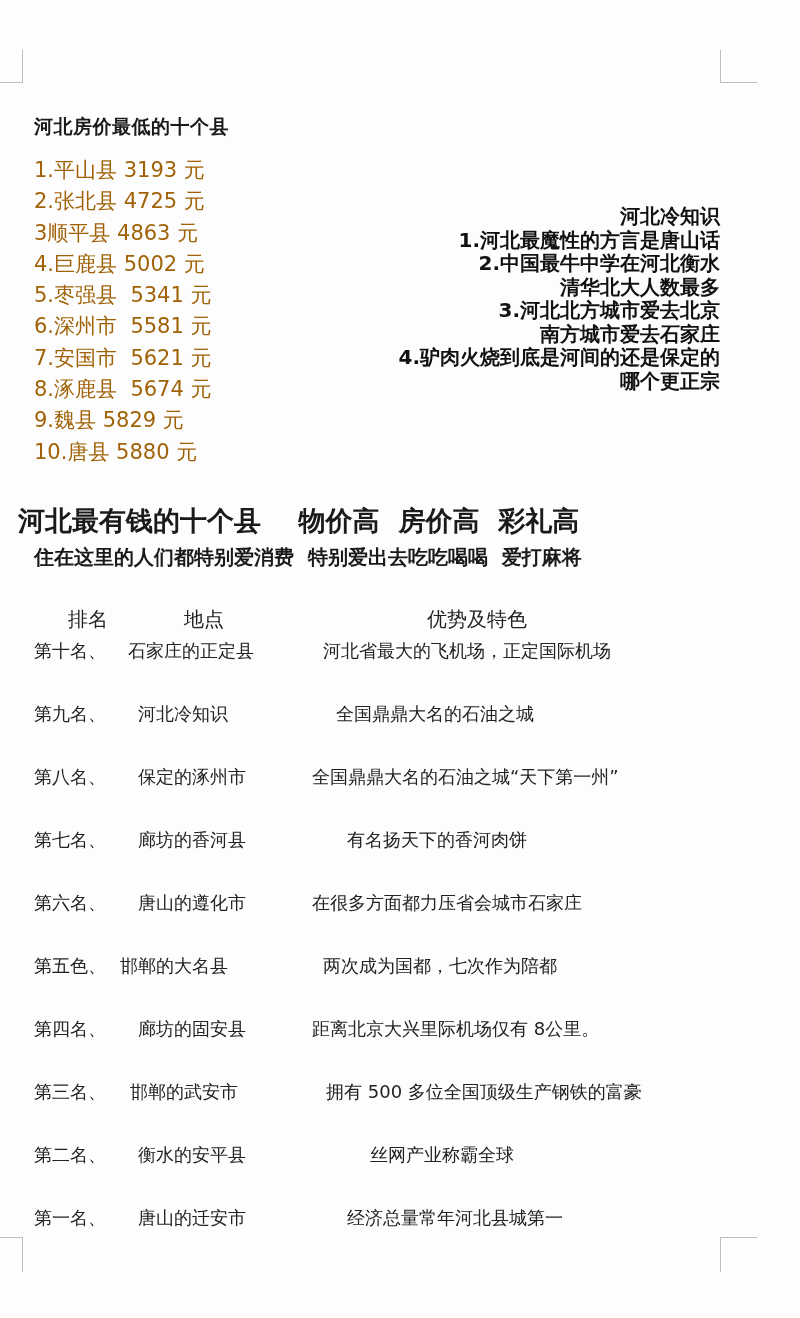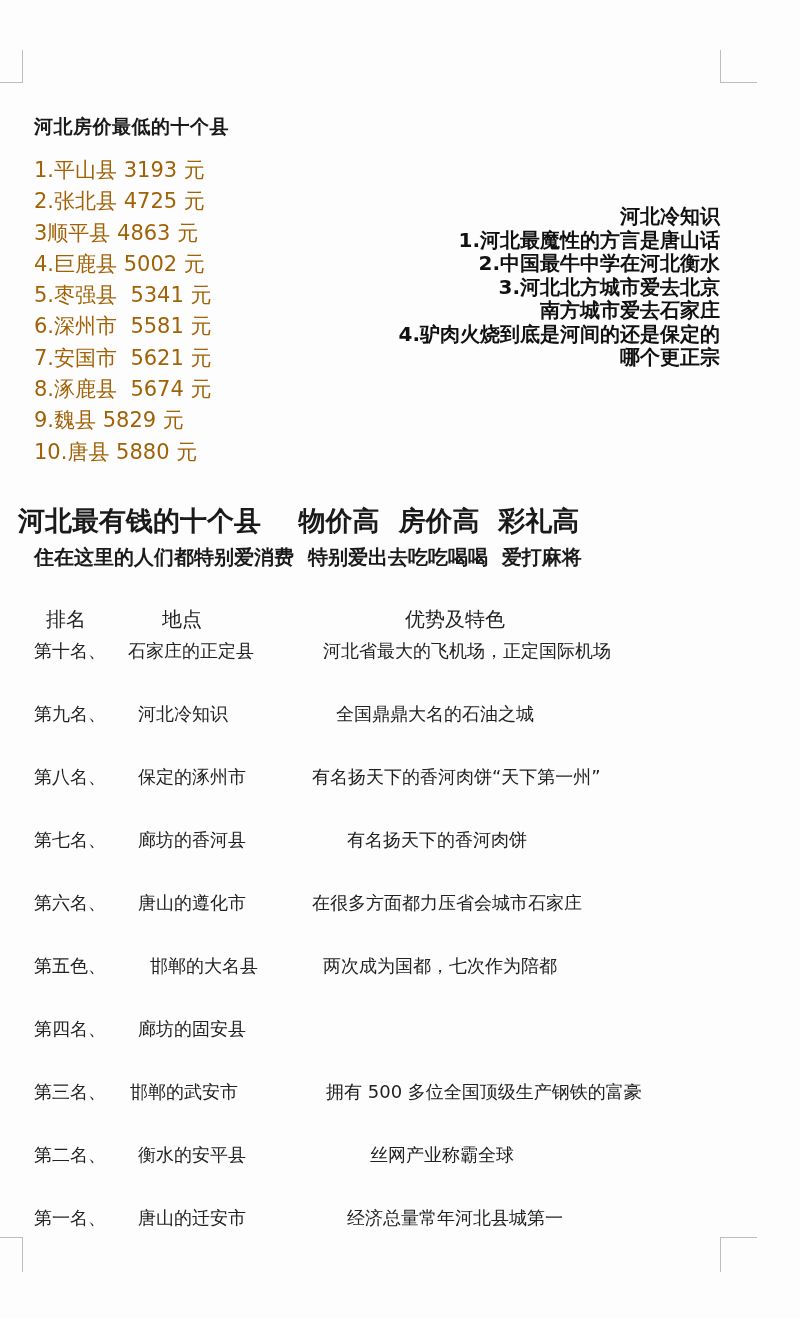--- a/index.html
+++ b/index.html
@@ -16,21 +16,21 @@
     .title1 { position: absolute; left: 34px; top: 114px; font-size: 19px; font-weight: bold; letter-spacing: 0.5px; }
     .cheap-list { position: absolute; left: 34px; top: 155px; margin: 0; padding: 0; list-style: none; }
     .cheap-list li { font-size: 21px; line-height: 31.3px; height: 31.3px; white-space: pre; color: #a16207; }
 
     .facts { position: absolute; left: 300px; top: 205px; width: 420px; text-align: right; font-weight: bold; font-size: 20px; line-height: 23.5px; color: #111; }
     .facts div { white-space: nowrap; }
 
     .title2 { position: absolute; left: 18px; top: 503px; font-size: 27px; font-weight: bold; white-space: pre; }
     .subtitle2 { position: absolute; left: 34px; top: 544px; font-size: 20px; font-weight: bold; white-space: pre; }
 
-    .hdr { position: absolute; top: 606px; font-size: 20px; color: #222; }
+    .hdr { position: absolute; top: 606px; font-size: 20px; color: #222; margin-left: 22px; }
     .row { position: absolute; left: 0; width: 800px; height: 30px; font-size: 18px; color: #222; }
     .row span { position: absolute; top: 0; white-space: pre; }
     .c-rank { left: 34px; }
   </style>
 </head>
 <body>
 
 <div class="mark mark-tl"></div>
 <div class="mark mark-tr"></div>
 <div class="mark mark-bl"></div>
@@ -47,20 +47,21 @@
   <li>7.安国市  5621 元</li>
   <li>8.涿鹿县  5674 元</li>
   <li>9.魏县 5829 元</li>
   <li>10.唐县 5880 元</li>
 </ul>
 
 <div class="facts">
   <div>河北冷知识</div>
   <div>1.河北最魔性的方言是唐山话</div>
   <div>2.中国最牛中学在河北衡水</div>
+  <div>清华北大人数最多</div>
   <div>3.河北北方城市爱去北京</div>
   <div>南方城市爱去石家庄</div>
   <div>4.驴肉火烧到底是河间的还是保定的</div>
   <div>哪个更正宗</div>
 </div>
 
 <div class="title2">河北最有钱的十个县    物价高  房价高  彩礼高</div>
 <div class="subtitle2">住在这里的人们都特别爱消费  特别爱出去吃吃喝喝  爱打麻将</div>
 
 <span class="hdr" style="left:46px">排名</span>
@@ -73,40 +74,41 @@
   <span style="left:323px">河北省最大的飞机场，正定国际机场</span>
 </div>
 <div class="row" style="top:702px">
   <span class="c-rank">第九名、</span>
   <span style="left:138px">河北冷知识</span>
   <span style="left:336px">全国鼎鼎大名的石油之城</span>
 </div>
 <div class="row" style="top:765px">
   <span class="c-rank">第八名、</span>
   <span style="left:138px">保定的涿州市</span>
-  <span style="left:312px">有名扬天下的香河肉饼“天下第一州”</span>
+  <span style="left:312px">全国鼎鼎大名的石油之城“天下第一州”</span>
 </div>
 <div class="row" style="top:828px">
   <span class="c-rank">第七名、</span>
   <span style="left:138px">廊坊的香河县</span>
   <span style="left:347px">有名扬天下的香河肉饼</span>
 </div>
 <div class="row" style="top:891px">
   <span class="c-rank">第六名、</span>
   <span style="left:138px">唐山的遵化市</span>
   <span style="left:312px">在很多方面都力压省会城市石家庄</span>
 </div>
 <div class="row" style="top:954px">
   <span class="c-rank">第五色、</span>
-  <span style="left:150px">邯郸的大名县</span>
+  <span style="left:120px">邯郸的大名县</span>
   <span style="left:323px">两次成为国都，七次作为陪都</span>
 </div>
 <div class="row" style="top:1017px">
   <span class="c-rank">第四名、</span>
   <span style="left:138px">廊坊的固安县</span>
+  <span style="left:312px">距离北京大兴里际机场仅有 8公里。</span>
 </div>
 <div class="row" style="top:1080px">
   <span class="c-rank">第三名、</span>
   <span style="left:130px">邯郸的武安市</span>
   <span style="left:326px">拥有 500 多位全国顶级生产钢铁的富豪</span>
 </div>
 <div class="row" style="top:1143px">
   <span class="c-rank">第二名、</span>
   <span style="left:138px">衡水的安平县</span>
   <span style="left:370px">丝网产业称霸全球</span>

